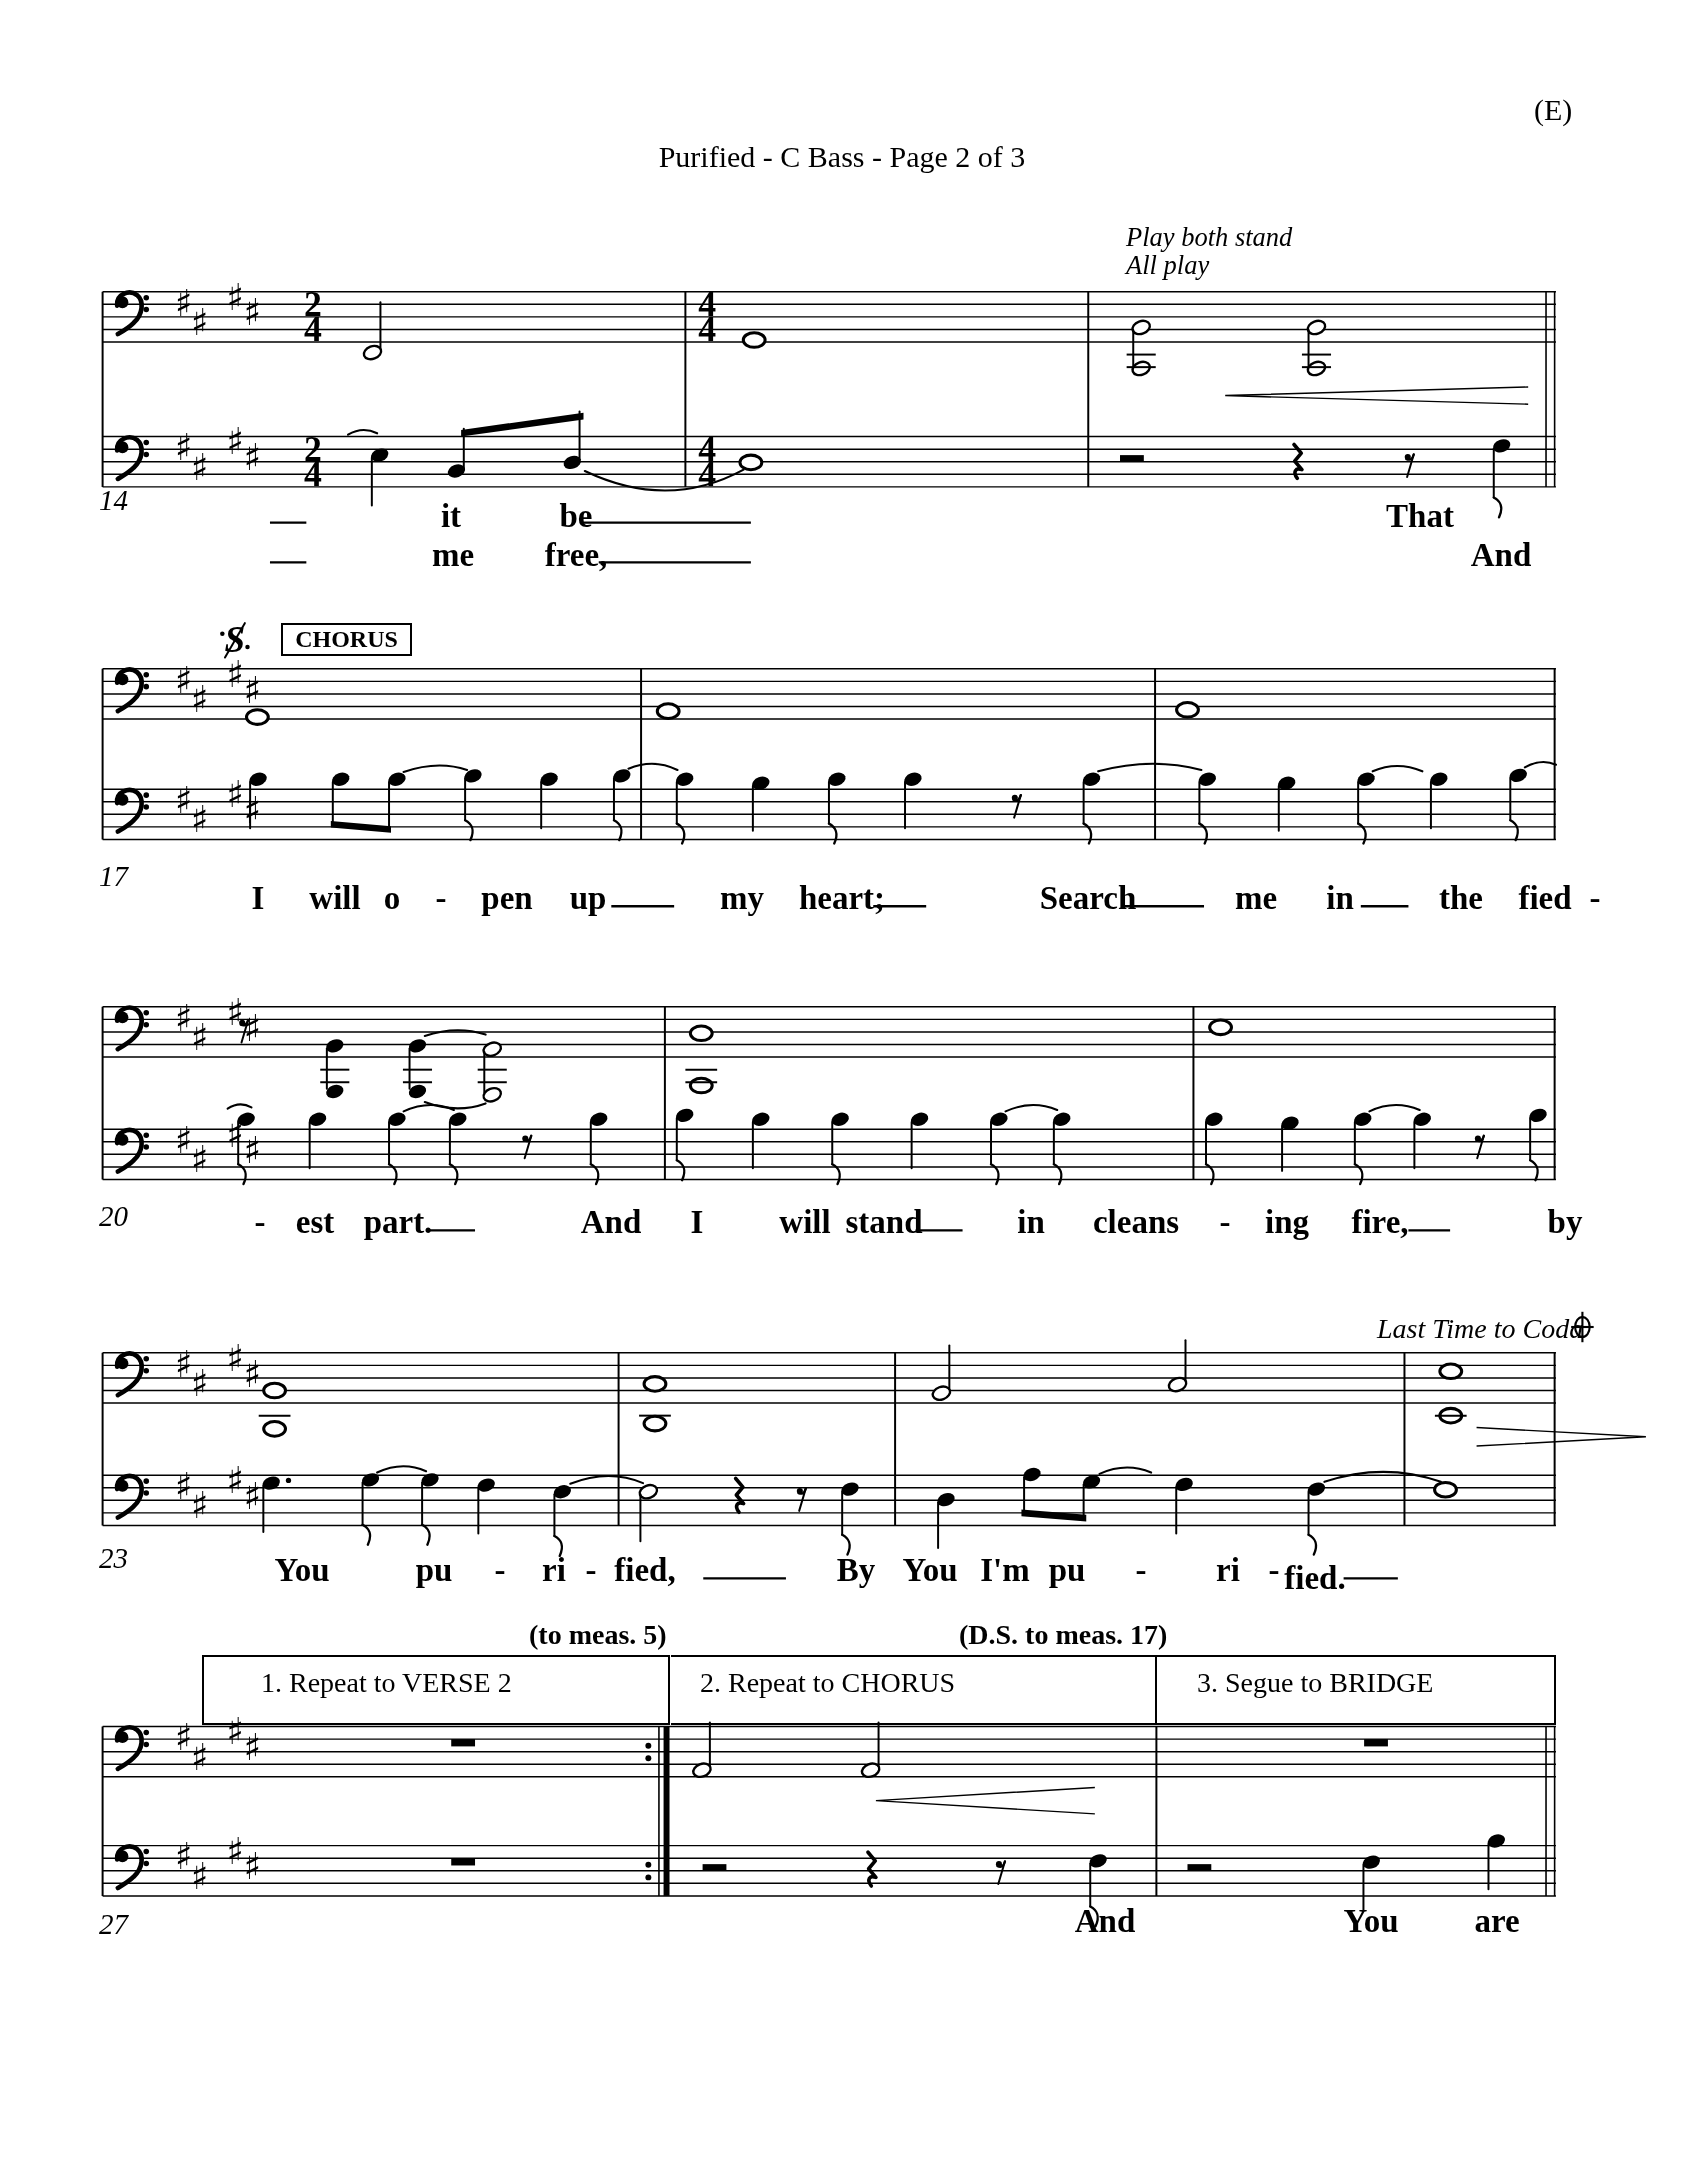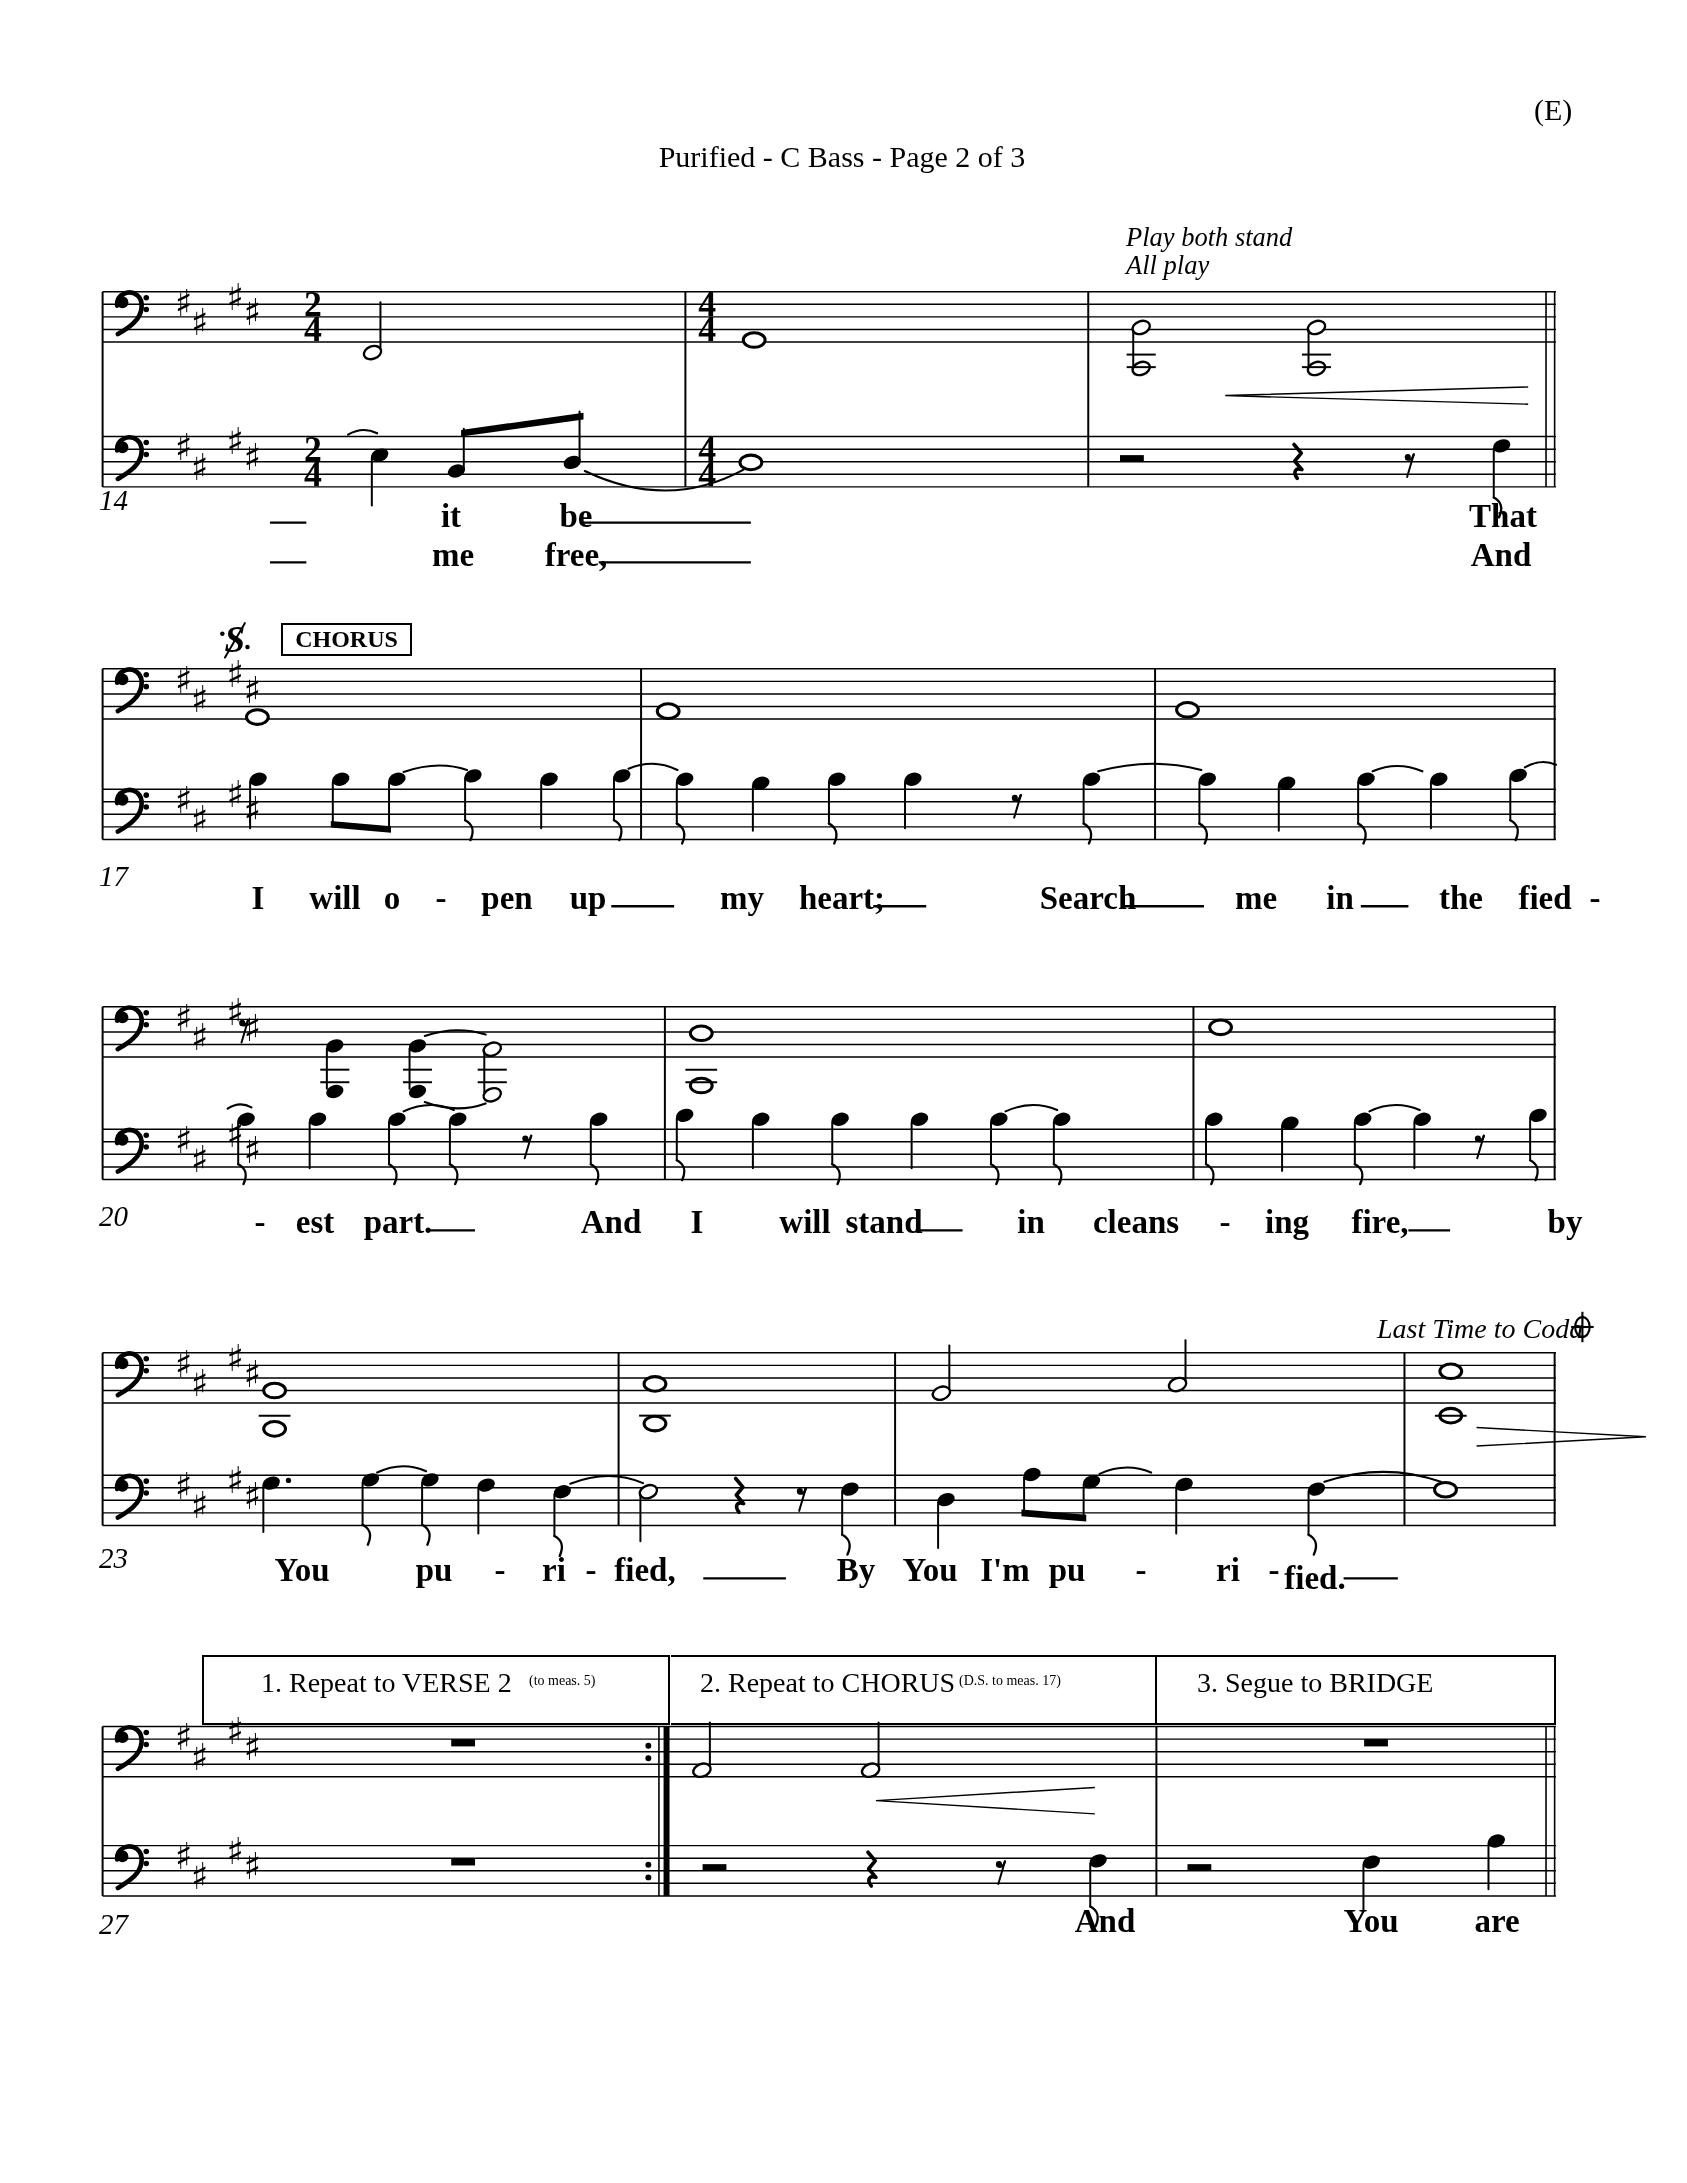--- a/index.html
+++ b/index.html
@@ -29,21 +29,21 @@
   .title{position:absolute;transform:translateX(-50%);font-size:30px;white-space:nowrap}
   .side{position:absolute;font-size:30px}
   .mnum{position:absolute;font-style:italic;font-size:29px}
   .dir{position:absolute;font-style:italic;font-size:26.5px;white-space:nowrap}
   .lyrics{position:absolute;left:0;top:0;width:100%;height:0;font-weight:bold;font-size:33px}
   .syl{position:absolute;transform:translateX(-50%);white-space:pre}
   .chorusbox{position:absolute;left:281px;top:623px;width:127px;height:29px;border:2.3px solid #000;
              display:flex;align-items:center;justify-content:center;font-weight:bold;font-size:24px}
   .endbox{position:absolute;top:1655px;height:70px;border:2px solid #000;box-sizing:border-box}
   .boxlabel{position:absolute;top:1667px;font-size:28px;white-space:nowrap}
-  .boxsub{position:absolute;top:1673px;font-size:14px;font-weight:normal;white-space:nowrap}
+  .boxsub{position:absolute;top:1619px;font-size:28px;font-weight:bold;white-space:nowrap}
 </style>
 </head>
 <body>
 
 <div class="page">
 
   <svg class="notation" width="1687" height="2183" viewBox="0 0 2550 3300">
     <defs>
       <g id="bclef">
         <circle class="clefink" cx="10" cy="16" r="9"></circle>
@@ -542,21 +542,21 @@
 
   <span class="side" style="left:1534px;top:93px">(E)</span>
   <span class="title" style="left:842px;top:140px">Purified - C Bass - Page 2 of 3</span>
 
   <span class="dir" style="left:1126px;top:222px">Play both stand</span>
   <span class="dir" style="left:1126px;top:250px">All play</span>
   <span class="mnum" style="left:99px;top:484px">14</span>
   <div class="lyrics" style="top:498px">
       <span class="syl" style="left: 451px;">it</span>
       <span class="syl" style="left: 576px;">be</span>
-      <span class="syl" style="left: 1503px;">That</span>
+      <span class="syl" style="left: 1420px;">That</span>
     </div>
   <div class="lyrics" style="top:537px">
       <span class="syl" style="left: 453px;">me</span>
       <span class="syl" style="left: 576px;">free,</span>
       <span class="syl" style="left: 1501px;">And</span>
     </div>
 
   <div class="chorusbox">
       <span>CHORUS</span>
     </div>

